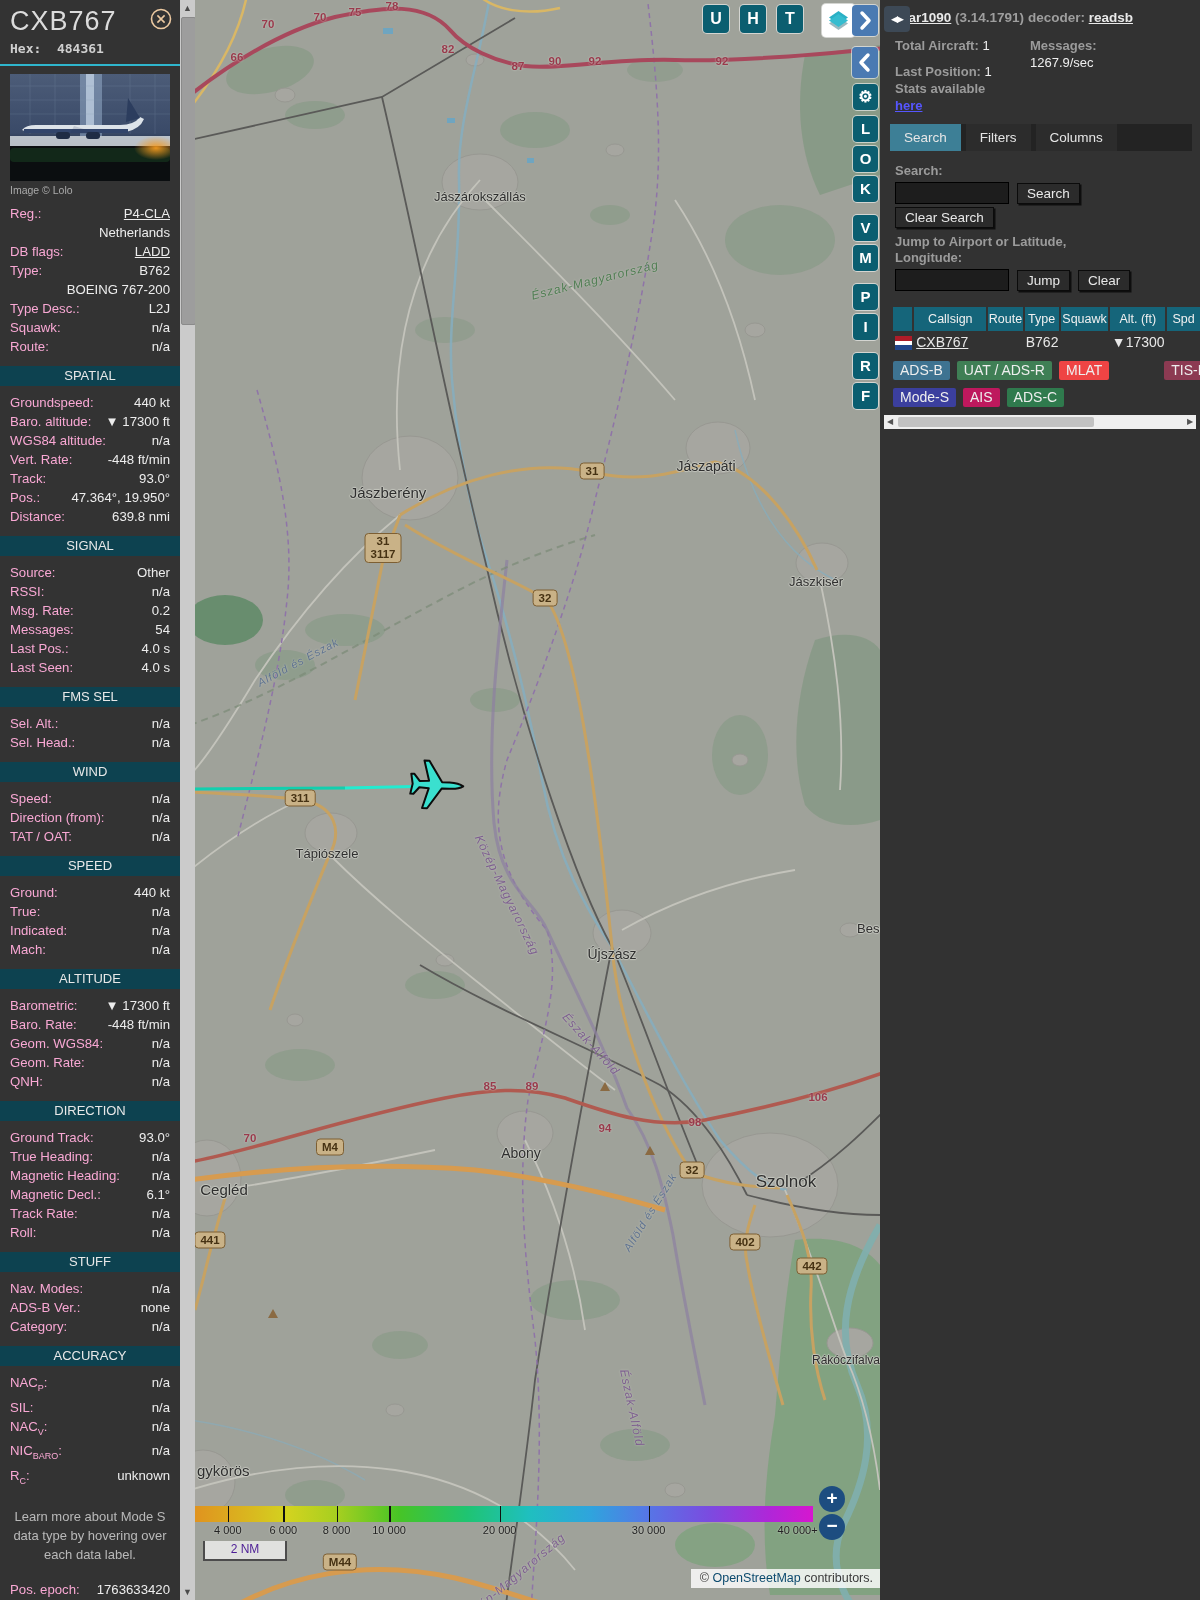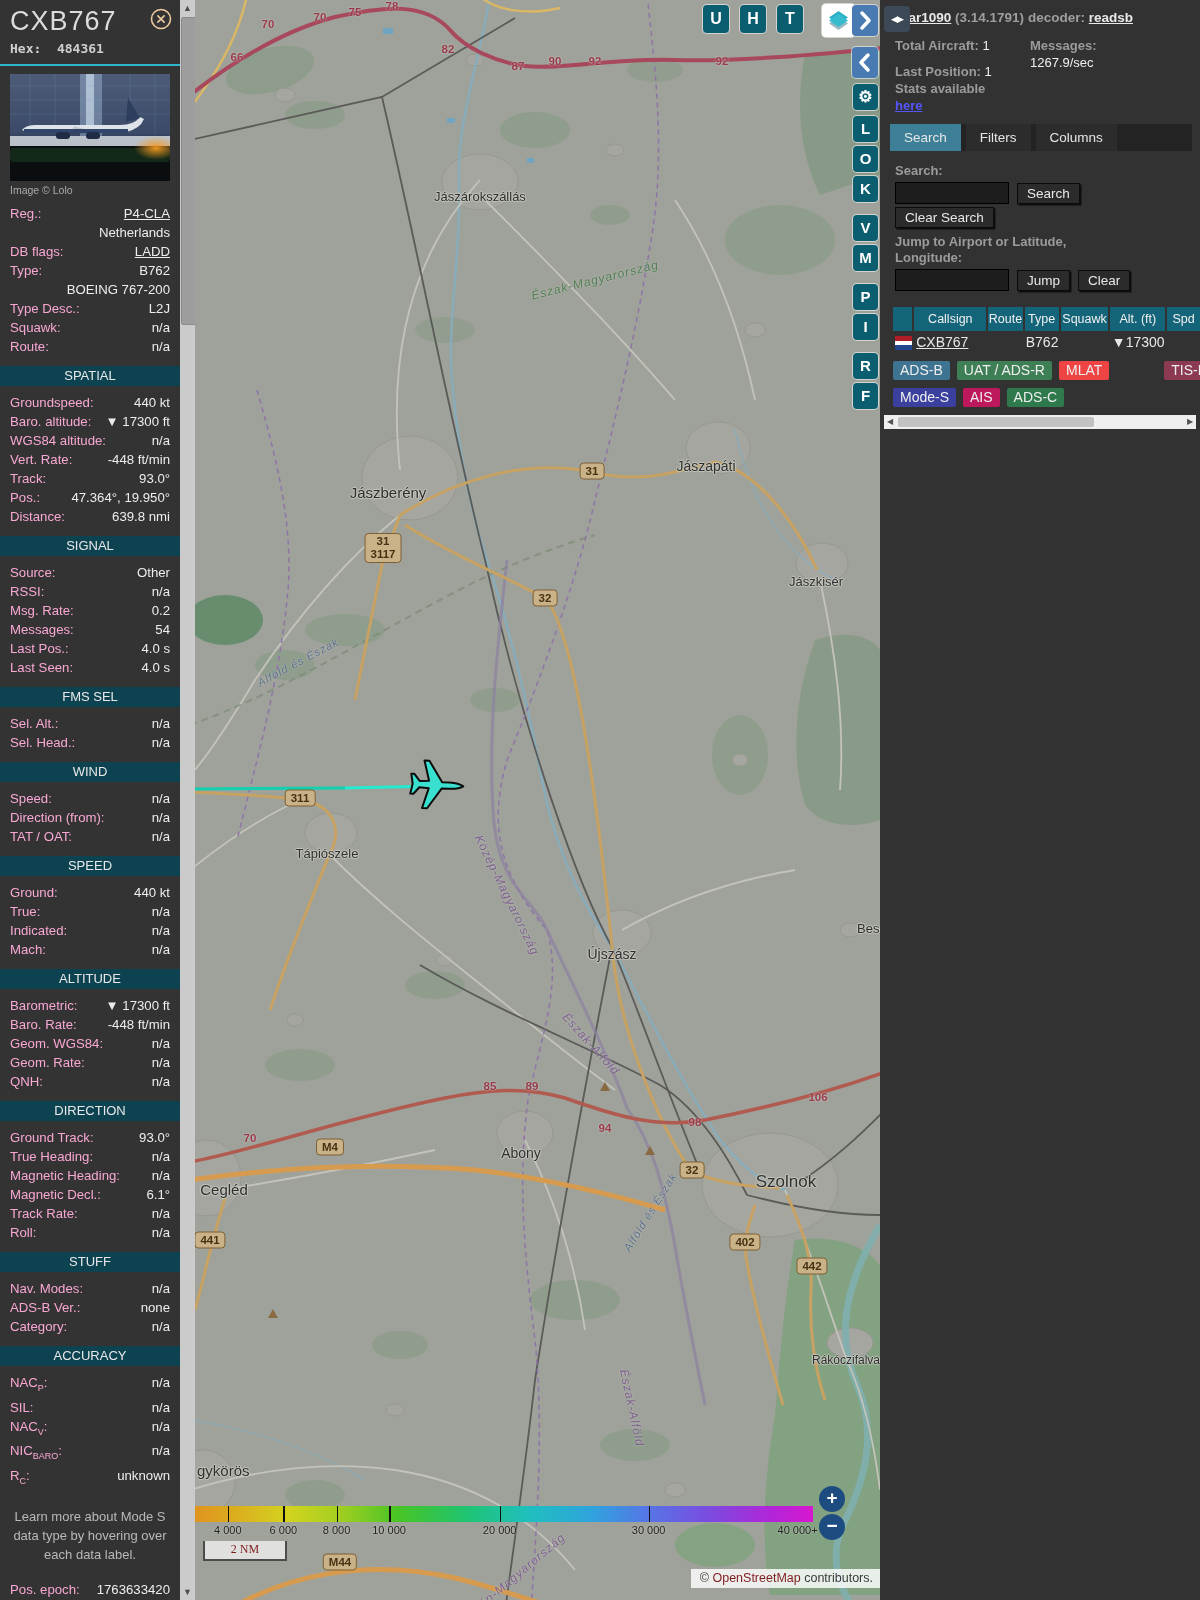--- a/index.html
+++ b/index.html
@@ -36,23 +36,23 @@
     text-shadow:0 0 2px #c6c8c0;}
   .rnum{position:absolute;color:#993a4c;font-size:11.5px;font-weight:bold;transform:translate(-50%,-50%);white-space:nowrap;text-shadow:0 0 2px #cfd1c9;}
   .badge{position:absolute;transform:translate(-50%,-50%);background:#c9b287;border:1.5px solid #7d5f33;border-radius:4px;color:#463213;font-size:11.5px;font-weight:bold;padding:1px 5px;line-height:13px;text-align:center;white-space:nowrap;}
   .mapbtn{position:absolute;background:#0b5e70;color:#fff;font-weight:bold;font-size:15px;text-align:center;border-radius:4px;cursor:pointer;box-shadow:0 0 0 1px rgba(255,255,255,.55);}
   .mapbtn.blue{background:#4a7ab2;}
   .mapbtn.white{background:#fff;}
   .zoombtn{position:absolute;width:26px;height:26px;border-radius:50%;background:#1d4d80;color:#fff;font-size:19px;font-weight:bold;text-align:center;line-height:24px;cursor:pointer;transform:translate(-50%,-50%);}
   #legendbar{position:absolute;left:0;top:1506px;height:16px;width:618px;}
   .ltick{position:absolute;top:0;width:1.5px;height:16px;background:#111;}
   .llabel{position:absolute;top:18px;transform:translateX(-50%);font-size:11px;color:#222;white-space:nowrap;text-shadow:0 0 2px #cfd1c9;}
-  #scalebox{position:absolute;left:8px;top:1541px;width:80px;height:18px;background:rgba(250,250,250,.72);border:2px solid #4c4c4c;border-top:none;color:#7f1d1d;font-size:12px;text-align:center;line-height:17px;font-family:Liberation Serif, serif;}
+  #scalebox{position:absolute;left:8px;top:1541px;width:80px;height:18px;background:rgba(250,250,250,.72);border:2px solid #4c4c4c;border-top:none;color:#4c1d95;font-size:12px;text-align:center;line-height:17px;}
   #attrib{position:absolute;right:0;top:1569px;background:rgba(255,255,255,.82);color:#3a3a3a;font-size:12.5px;padding:2px 7px 3px 9px;white-space:nowrap;}
-  #attrib .oslink{color:#7f1d1d;cursor:pointer;}
+  #attrib .oslink{color:#0c4a6e;cursor:pointer;}
   
   #panel{position:absolute;left:880px;top:0;width:320px;height:1600px;background:#323232;color:#ddd;font-size:13px;}
   .ptitle{padding:10px 6px 0 24px;font-weight:bold;font-size:13.5px;color:#9e9e9e;white-space:nowrap;}
   .ptitle .wlink{color:#e9e9e9;text-decoration:underline;cursor:pointer;}
   #collapse-btn{position:absolute;left:4px;top:6px;width:26px;height:26px;background:#3d4956;border-radius:4px;color:#fff;font-size:9px;text-align:center;line-height:26px;cursor:pointer;letter-spacing:-1px;}
   .statwrap{display:flex;padding:12px 0 0 15px;}
   .statleft{width:135px;}
   .statright{padding-left:0px;}
   .slbl{font-weight:bold;color:#9b9b9b;line-height:17px;}
   .slbl .sval{color:#efefef;font-weight:normal;}

